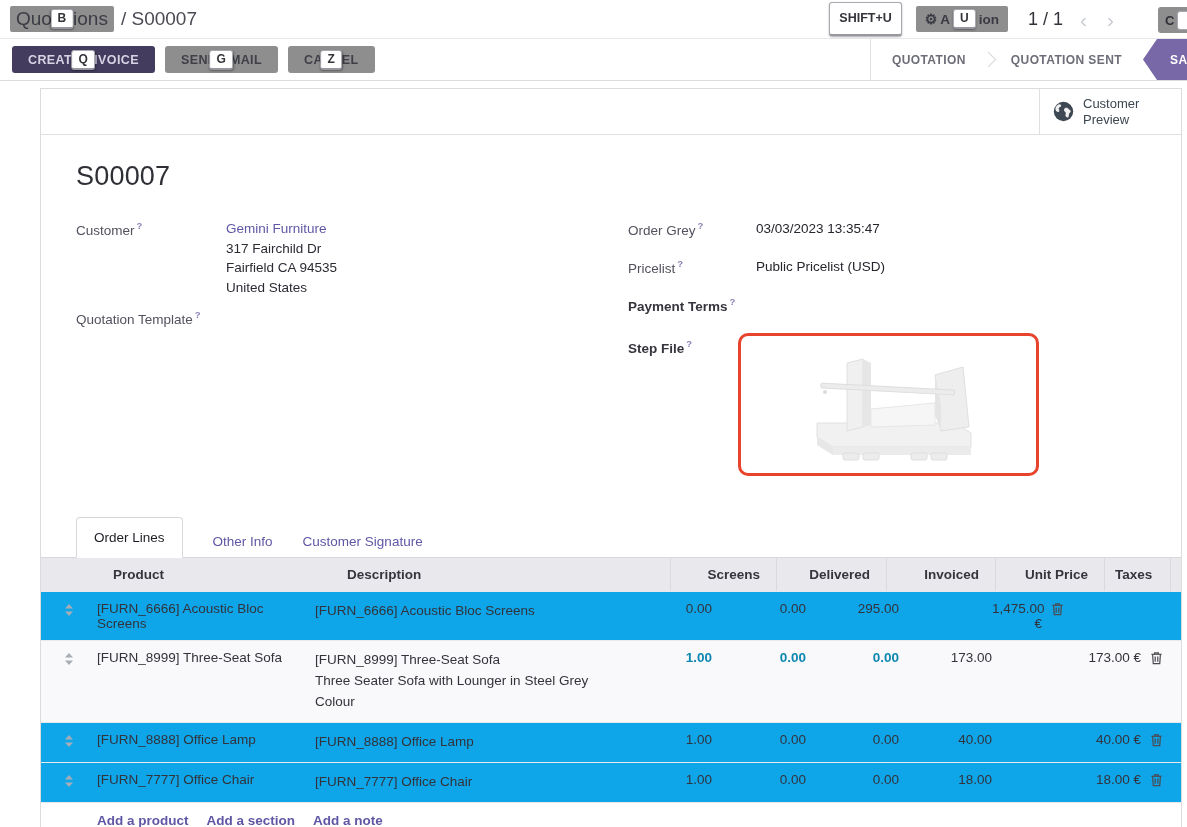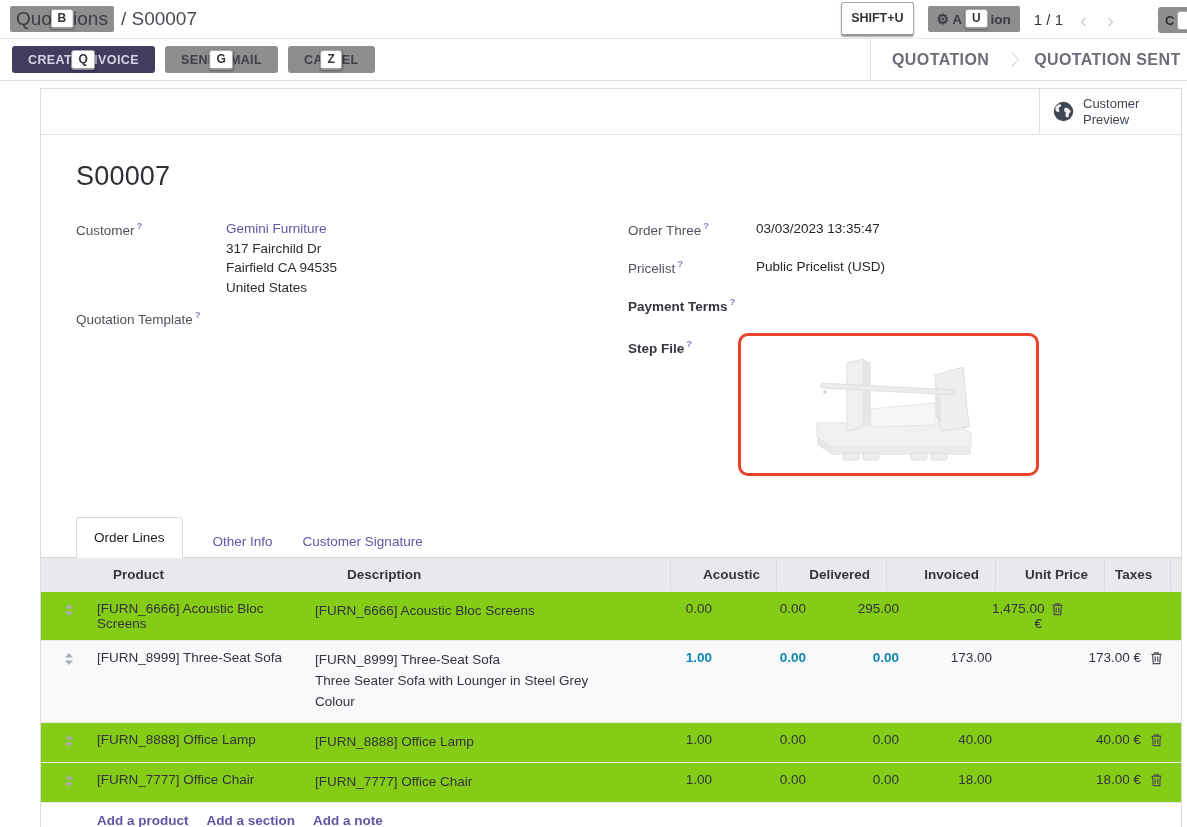--- a/index.html
+++ b/index.html
@@ -10,33 +10,33 @@
   
   .crumb-bar { position:relative; height:39px; display:flex; align-items:center; padding-left:10px; border-bottom:1px solid #e8e8ea; }
   .crumb-parent { position:relative; display:inline-block; background:#8e8e8e; border-radius:2px; padding:2px 6px; font-size:19px; color:#3c3c46; }
   .crumb-rest { font-size:19px; color:#4a4a54; margin-left:7px; }
   .kchip { background:#fff; border:1px solid #a8a8b0; border-bottom:2px solid #97979f; border-radius:3px; padding:1px 6px; font-size:12px; font-weight:700; color:#33333a; box-shadow:0 1px 2px rgba(0,0,0,.35); line-height:1.25; display:inline-block; }
   .kchip.center { position:absolute; left:50%; top:50%; transform:translate(-50%,-50%); }
   .top-right { margin-left:auto; display:flex; align-items:center; gap:14px; padding-right:70px; }
   .shift-chip { padding:8px 9px; font-size:12.5px; }
   .action-overlay { position:relative; background:#8e8e8e; border-radius:2px; padding:3px 9px; display:flex; align-items:center; gap:3px; font-size:13.5px; font-weight:600; color:#3a3a44; }
   .gear { font-size:14px; line-height:1; color:#3a3a44; }
-  .pager { font-size:15px; color:#33333b; }
+  .pager { font-size:18px; color:#33333b; margin-left:6px; }
   .pg-arrow { font-size:21px; color:#c9cdd3; line-height:1; padding:0 3px; }
   .edge-box { position:absolute; right:0; top:7px; width:29px; height:26px; background:#8e8e8e; border-radius:3px 0 0 3px; display:flex; align-items:center; padding-left:7px; font-size:13px; font-weight:700; color:#303038; overflow:hidden; }
   .edge-box .sliver { width:14px; height:19px; background:#fff; border:1px solid #a8a8b0; border-radius:3px; margin-left:3px; flex:none; }
 
   
   .action-bar { height:42px; display:flex; align-items:center; border-bottom:1px solid #dcdcdc; }
   .btn-group { display:flex; align-items:center; gap:10px; margin-left:12px; }
   .btn { position:relative; height:27px; padding:0 16px; display:inline-flex; align-items:center; font-size:12.5px; font-weight:700; letter-spacing:.4px; border-radius:3px; }
   .btn-primary { background:#443c5e; color:#d8d3e4; }
   .btn-grey { background:#8e8e8e; color:#3f3f48; }
   .statusbar { margin-left:auto; height:100%; display:flex; align-items:stretch; border-left:1px solid #e2e2e4; overflow:hidden; flex:none; width:317px; }
-  .stage-item { display:flex; align-items:center; padding:0 21px; font-size:16px; font-weight:600; letter-spacing:.4px; color:#6d6d78; position:relative; white-space:nowrap; }
+  .stage-item { display:flex; align-items:center; padding:0 21px; font-size:12px; font-weight:600; letter-spacing:.4px; color:#6d6d78; position:relative; white-space:nowrap; }
   .stage-sep { align-self:center; width:11px; height:11px; border-top:1px solid #d7d7da; border-right:1px solid #d7d7da; transform:rotate(45deg); margin:0 -4px; flex:none; }
   .stage-item.active { background:#7868a8; color:#fff; clip-path:polygon(0 50%, 14px 0, 100% 0, 100% 100%, 14px 100%); padding-left:27px; flex:1 0 auto; overflow:hidden; }
 
   
   .sheet { margin:7px 5px 0 40px; width:1142px; min-height:760px; border:1px solid #dcdcdc; background:#fff; }
   .btn-box { height:46px; border-bottom:1px solid #e0e0e2; display:flex; justify-content:flex-end; }
   .preview-btn { width:142px; border-left:1px solid #e0e0e2; display:flex; align-items:center; gap:9px; padding-left:13px; font-size:13px; color:#3c4650; line-height:1.2; cursor:pointer; }
   .sheet-body { padding:0 35px; }
   .doc-title { font-size:27px; font-weight:500; color:#2e3036; margin:26px 0 27px; letter-spacing:.2px; }
 
@@ -65,21 +65,21 @@
   .o-list { margin:0 -35px; border-top:1px solid #d8d8d8; font-size:13.5px; }
   .lrow { display:grid; grid-template-columns:56px 218px 307px 90px 94px 93px 93px 50px 99px 40px; }
   .lhead { background:#e9e9ed;gap:16px; }
   .lhead .hc { padding:9px 0; font-weight:700; color:#35353d; }
   .hc.sep { border-left:1px solid #dadade; }
   .num { text-align:right; }
   .taxes-h { padding-left:10px !important; }
   .cell { padding:9px 0; color:#33333b; }
   .cell.desc { padding-right:14px; line-height:1.55; }
   .handle-c { display:flex; justify-content:center; padding-top:12px; }
-  .body-row { border-top:1px solid #e9e9ec; background:#84cc16; }
+  .body-row { border-top:1px solid #e9e9ec; background:#0ea5e9; }
   .body-row.striped { background:#f9f9fb; }
   .mod { color:#0d87b0; font-weight:600; }
   .trash-c { padding:10px 0 0 9px; }
   .cfg-c { padding:9px 0 0 10px; }
   .foot-row { border-top:1px solid #e9e9ec; border-bottom:1px solid #dcdcdc; padding:10px 0 10px 56px; display:flex; gap:18px; }
   .foot-row .link { font-weight:600; font-size:13.5px; }
 
   svg { display:block; }
 </style>
 </head>
@@ -173,21 +173,21 @@
             <span class="flabel" style="width:auto">
               <span>Quotation Template</span><sup class="help">?</sup>
             </span>
             <span class="fvalue"></span>
           </div>
         </div>
 
         <div>
           <div class="frow gap-lg">
             <span class="flabel-r">
-              <span>Order Three</span><sup class="help">?</sup>
+              <span>Order Grey</span><sup class="help">?</sup>
             </span>
             <span class="fvalue">03/03/2023 13:35:47</span>
           </div>
           <div class="frow gap-lg">
             <span class="flabel-r">
               <span>Pricelist</span><sup class="help">?</sup>
             </span>
             <span class="fvalue">Public Pricelist (USD)</span>
           </div>
           <div class="frow gap-xl">
@@ -232,21 +232,21 @@
         <span class="tab active">Order Lines</span>
         <span class="tab plain link">Other Info</span>
         <span class="tab plain link">Customer Signature</span>
       </div>
 
       <div class="o-list">
         <div class="lrow lhead">
           <span class="hc"></span>
           <span class="hc">Product</span>
           <span class="hc">Description</span>
-          <span class="hc num sep">Acoustic</span>
+          <span class="hc num sep">Screens</span>
           <span class="hc num sep">Delivered</span>
           <span class="hc num sep">Invoiced</span>
           <span class="hc num sep">Unit Price</span>
           <span class="hc sep taxes-h">Taxes</span>
           <span class="hc num sep">Subtotal</span>
           <span class="hc cfg-c">
             <svg width="15" height="14" viewBox="0 0 16 16">
               <line x1="1.5" y1="5" x2="14.5" y2="5" stroke="#3f3f46" stroke-width="1.6"></line>
               <circle cx="10.5" cy="5" r="2.1" fill="#fff" stroke="#3f3f46" stroke-width="1.5"></circle>
               <line x1="1.5" y1="11" x2="14.5" y2="11" stroke="#3f3f46" stroke-width="1.6"></line>

